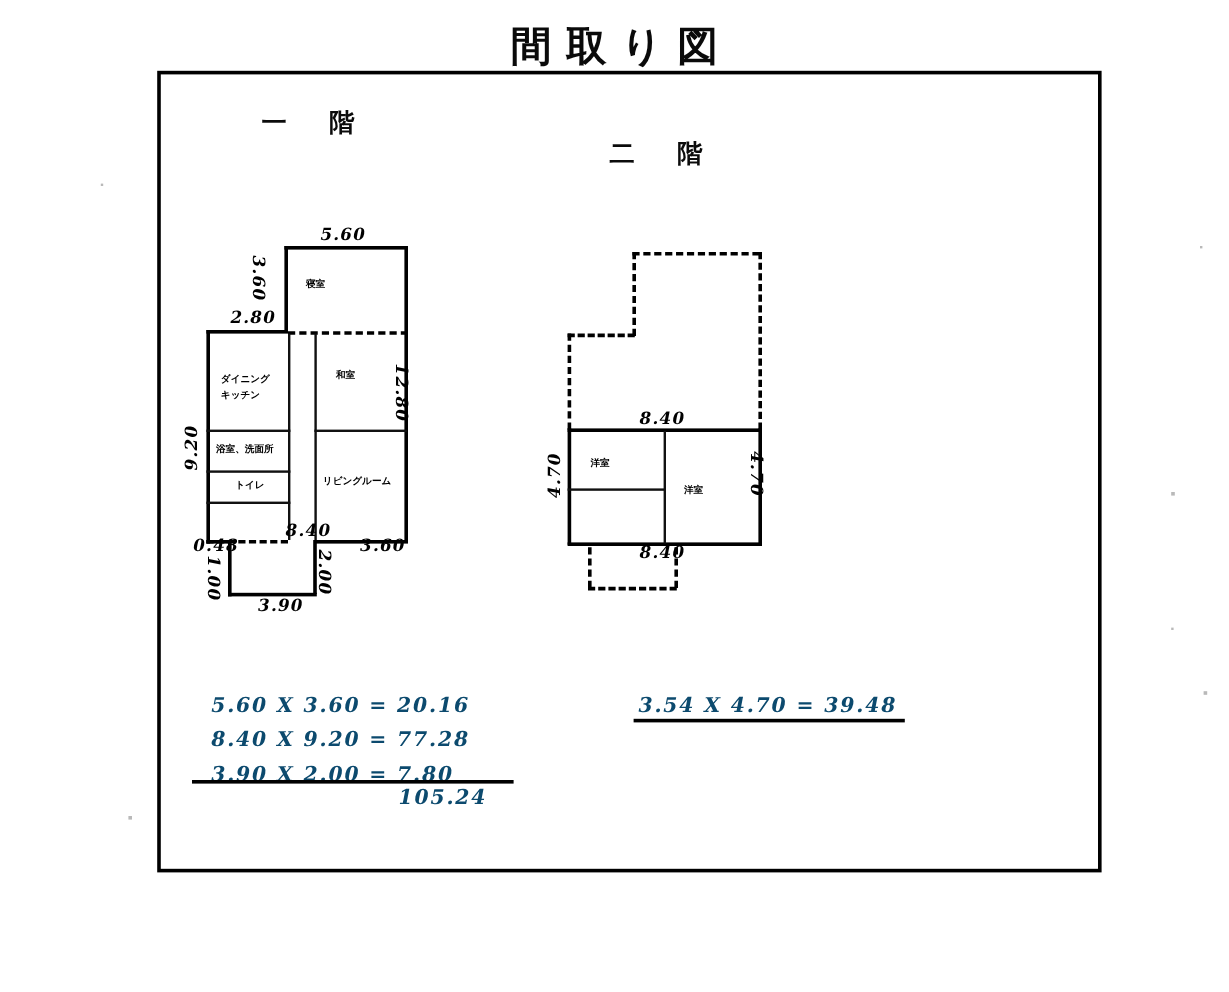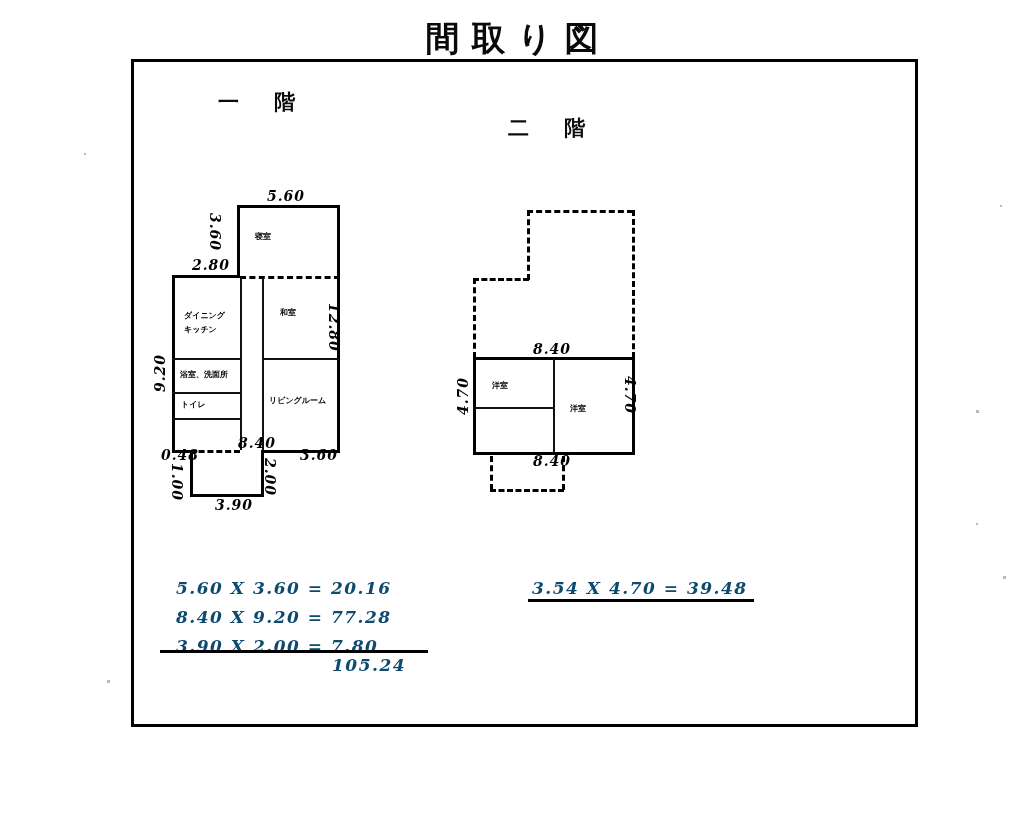--- a/index.html
+++ b/index.html
@@ -196,21 +196,21 @@
 
     <div class="room-label" style="left:255px; top:231px;">寝室</div>
 
     <div class="room-label two-line" style="left:184px; top:309px;">
       <span>ダイニング</span><br>
       <span>キッチン</span>
     </div>
 
     <div class="room-label" style="left:180px; top:369px;">浴室、洗面所</div>
 
-    <div class="room-label" style="left:181px; top:399px;">トイレ</div>
+    <div class="room-label" style="left:196px; top:399px;">トイレ</div>
 
     <div class="room-label" style="left:280px; top:307px;">和室</div>
 
     <div class="room-label" style="left:269px; top:395px;">リビングルーム</div>
 
     <div class="dim" style="left:267px; top:188px;">5.60</div>
 
     <div class="dim rot-cw" style="left:223px; top:213px;">3.60</div>
 
     <div class="dim" style="left:180px; top:257px;margin-left:12px;">2.80</div>

